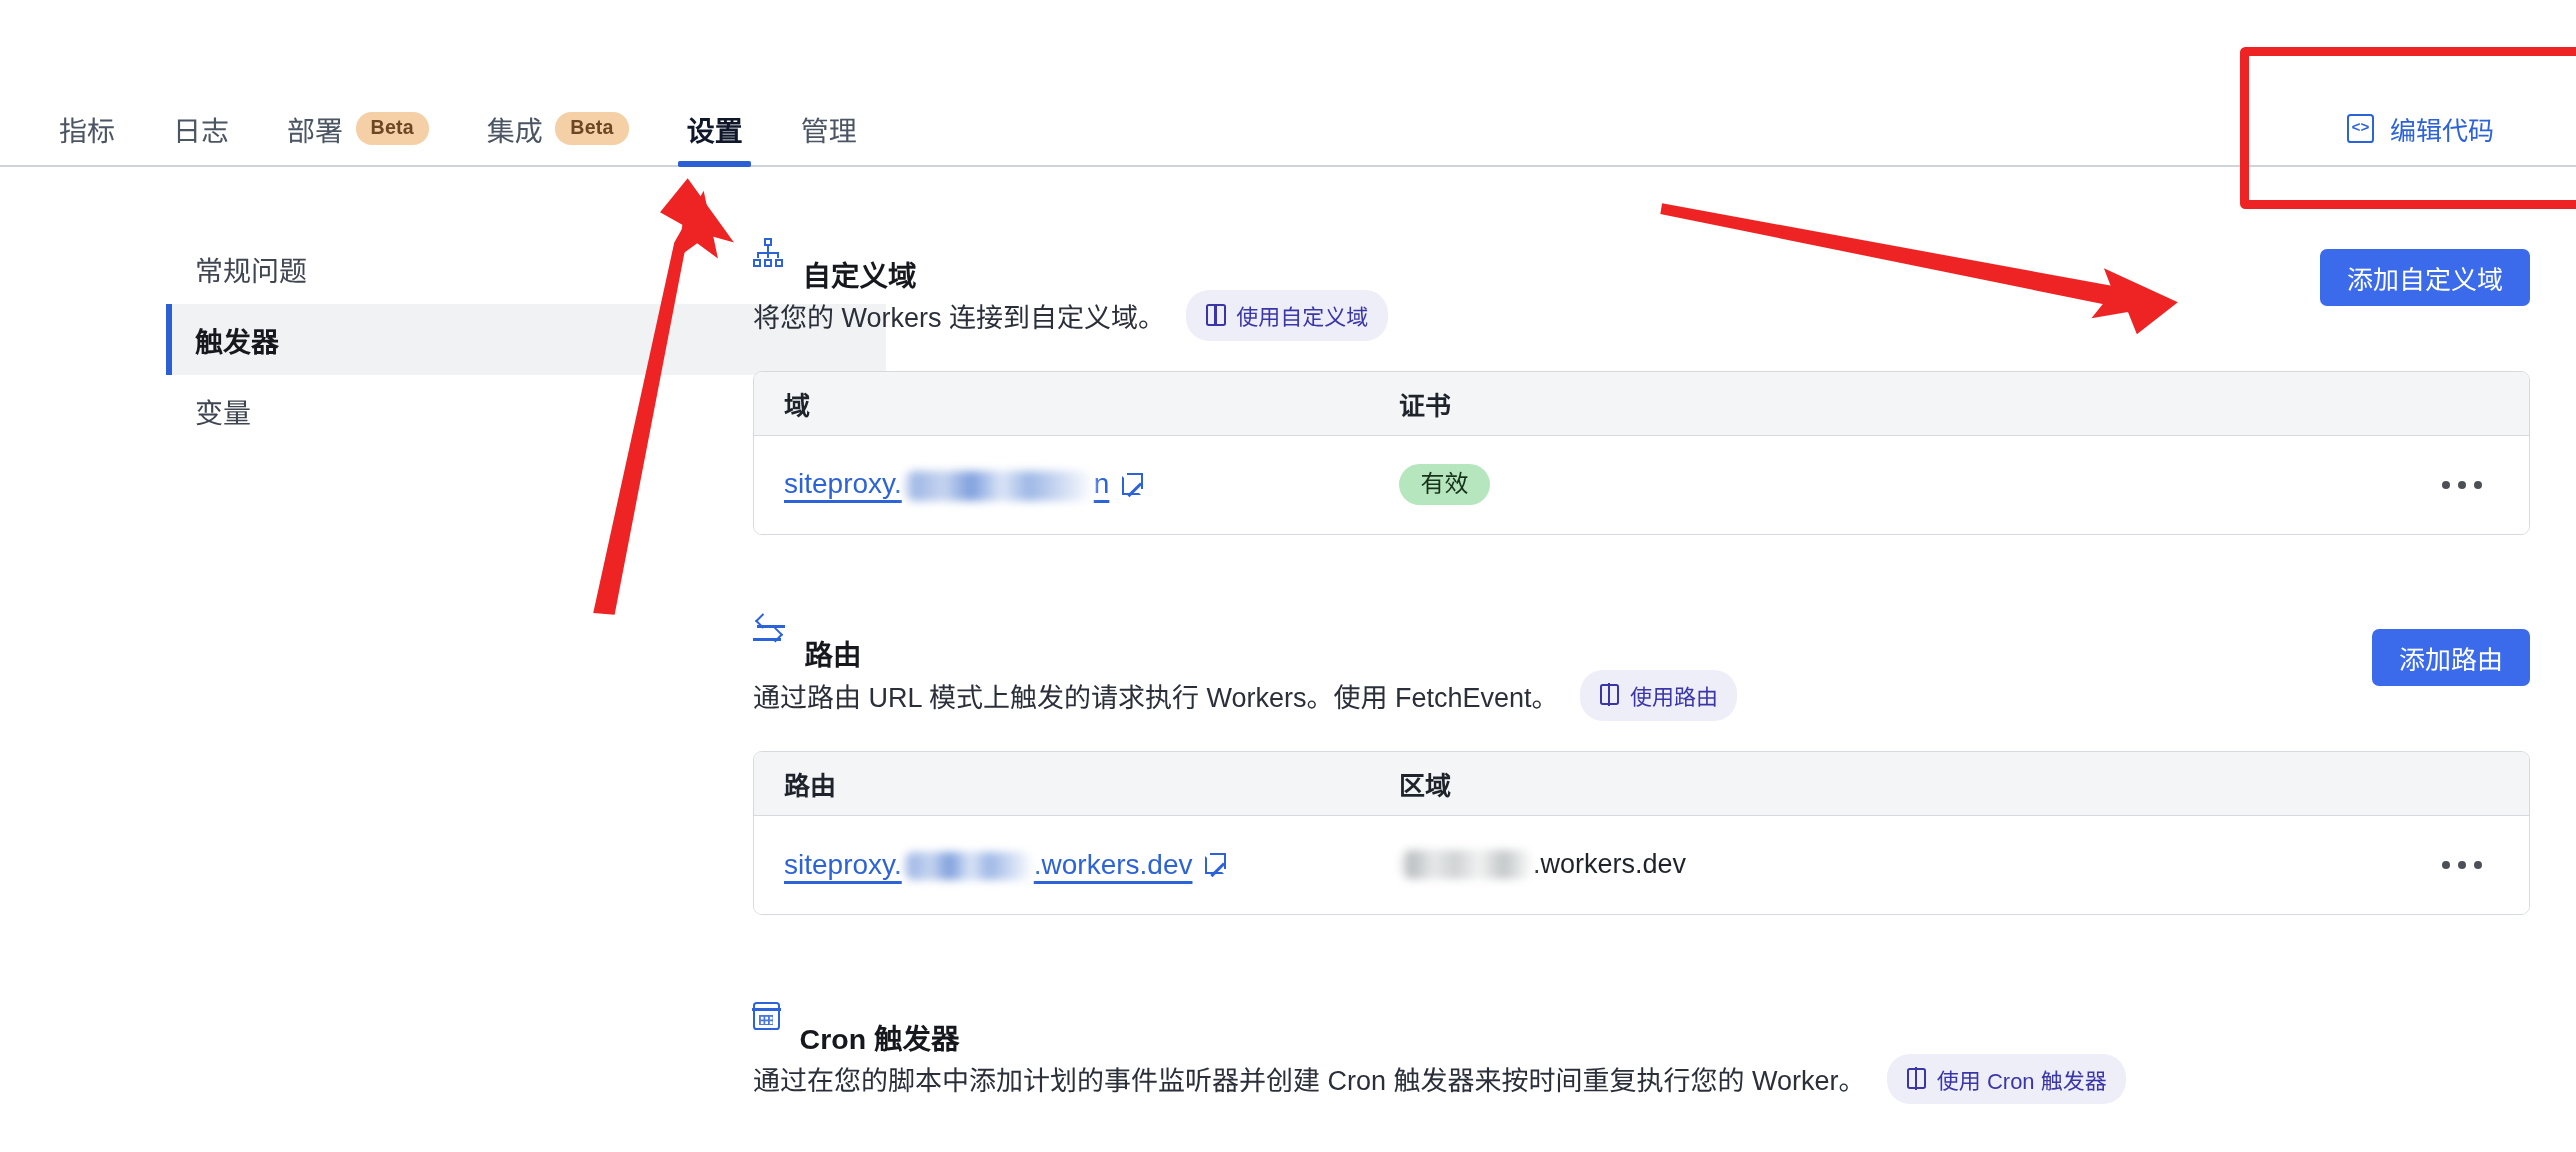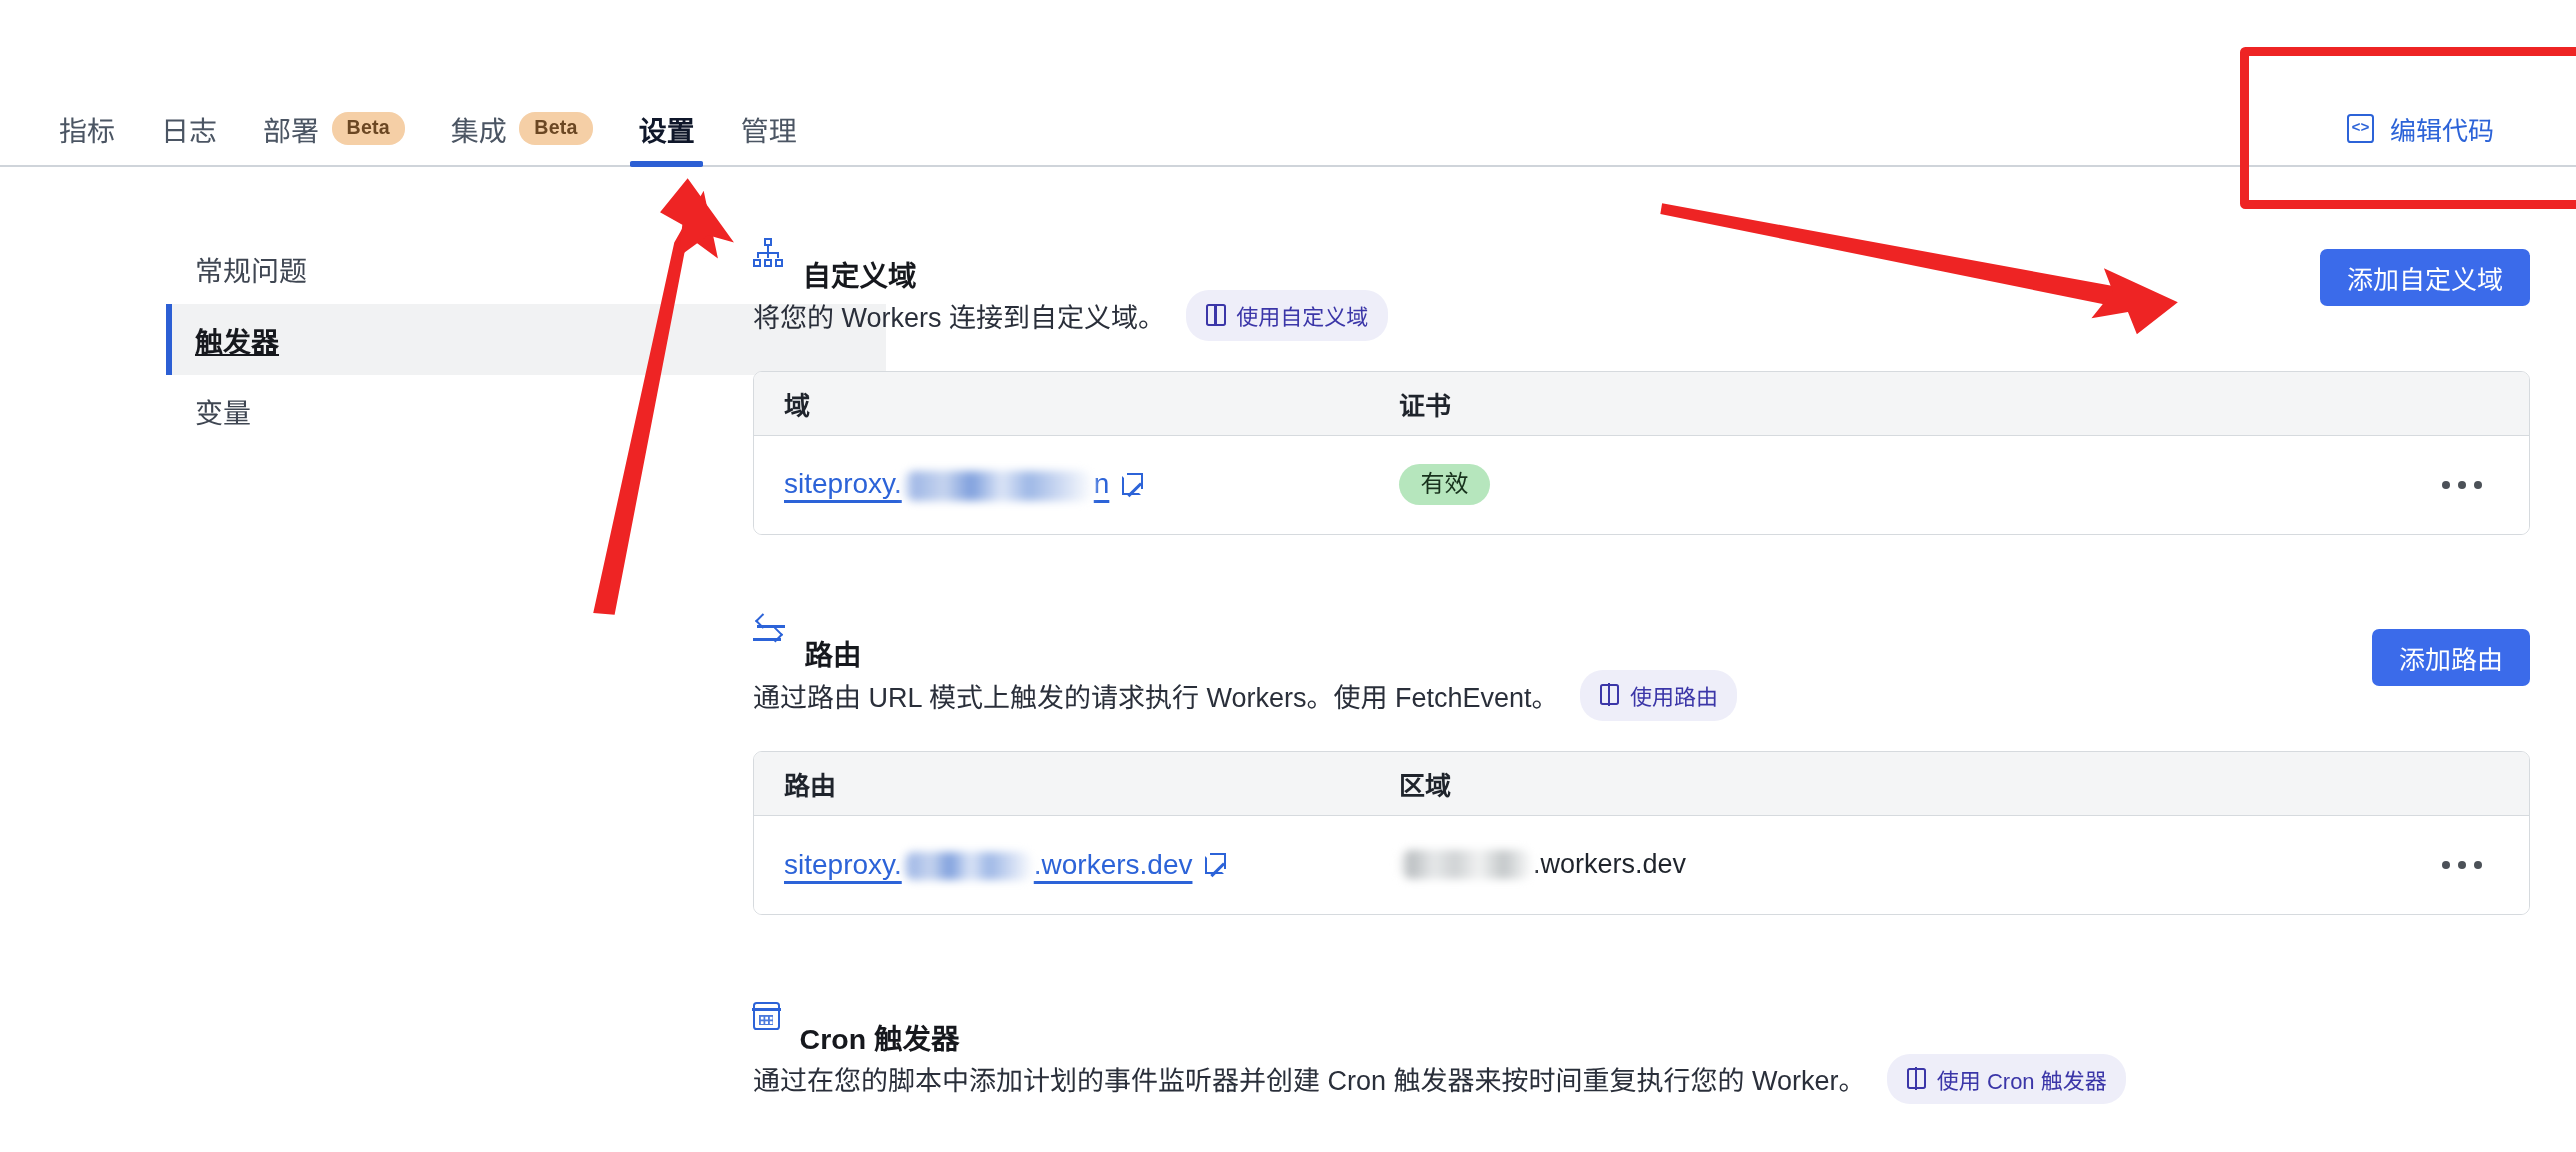--- a/index.html
+++ b/index.html
@@ -45,21 +45,21 @@
     height: 74px;
     border-bottom: 2.7px solid #cfd4da;
   }
   .tabs {
     position: absolute;
     left: 36px;
     top: 0;
     display: flex;
     align-items: center;
     height: 71px;
-    gap: 0;
+    gap: 12px;
   }
   .tab {
     display: flex;
     align-items: center;
     gap: 12.5px;
     padding: 0 23px;
     height: 71px;
     font-size: 28px;
     color: #4b5563;
     cursor: pointer;
@@ -126,21 +126,20 @@
     color: #3f4652;
     cursor: pointer;
     border-left: 6.2px solid transparent;
     background: transparent;
   }
   .subnav-item.active {
     background: #f1f2f3;
     border-left-color: #2c5fd4;
     color: #16181d;
     font-weight: 700;
-    text-decoration: underline;
   }
 
   
   .content {
     position: absolute;
     left: 753px;
     top: 233px;
     width: 1777px;
   }
   .section { position: relative; }

